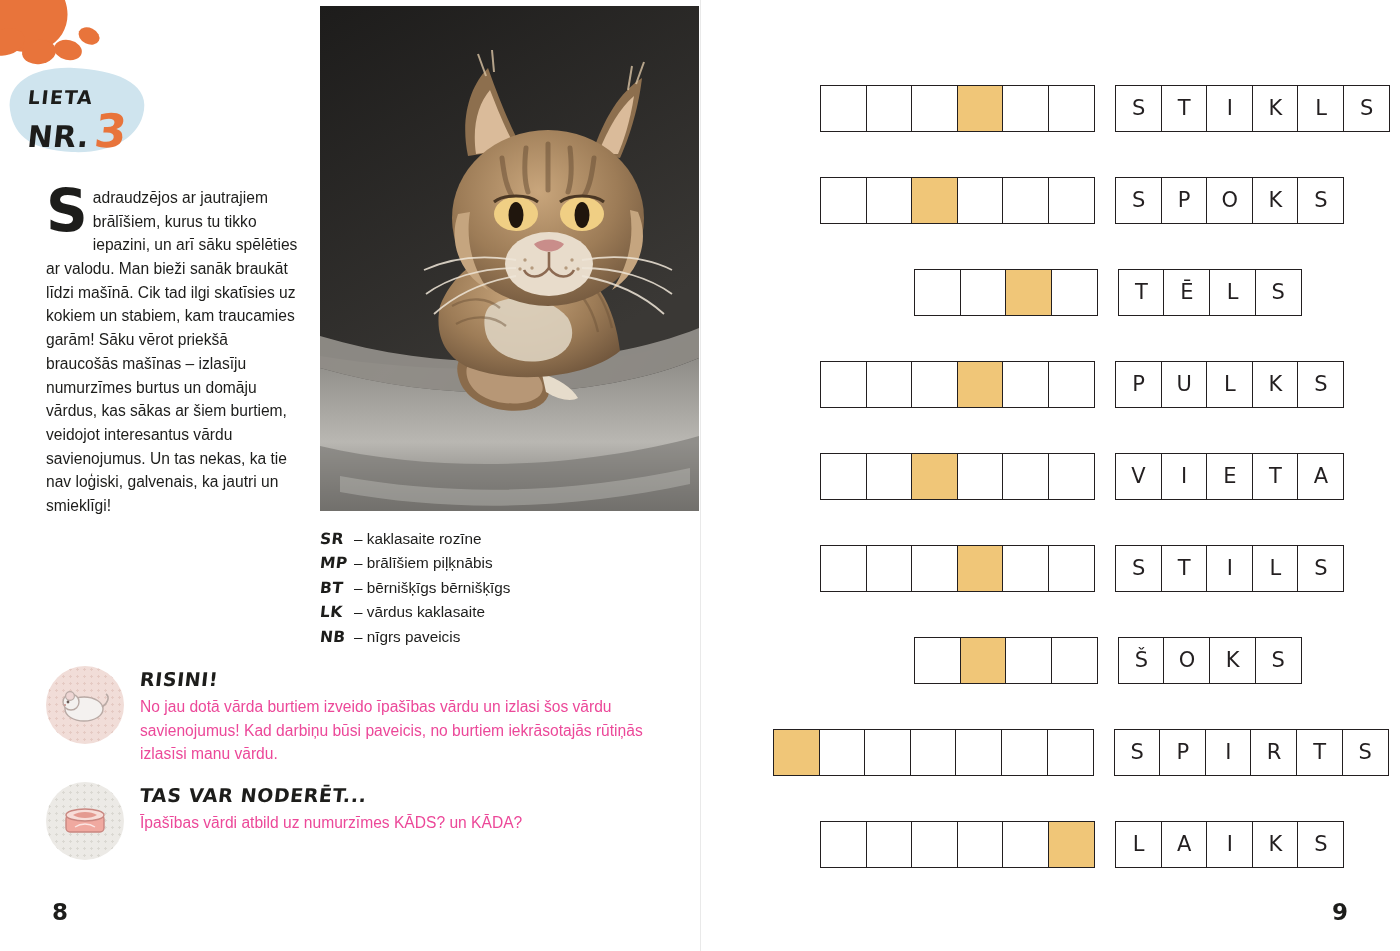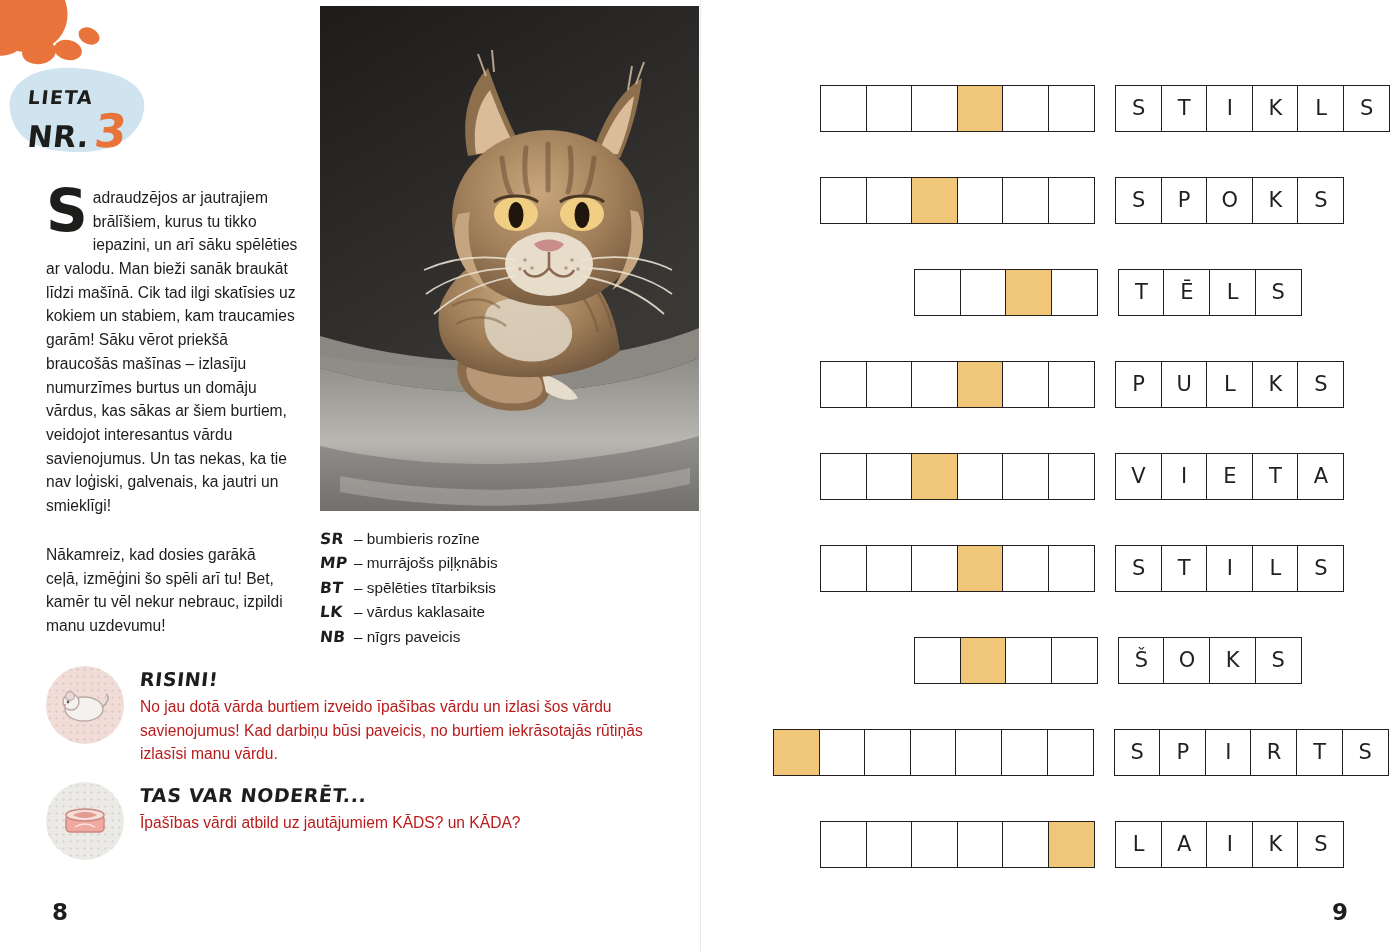--- a/index.html
+++ b/index.html
@@ -196,21 +196,21 @@
     font-weight: bold;
     font-size: 19px;
     letter-spacing: 0.6px;
     transform: skewX(-6deg);
     color: #1d1d1b;
     margin-bottom: 5px;
   }
   .task-text {
     font-size: 15.6px;
     line-height: 1.52;
-    color: #b91c1c;
+    color: #ec4899;
     max-width: 520px;
   }
 
   
   .page-num {
     position: absolute;
     bottom: 26px;
     font-family: "DejaVu Sans", sans-serif;
     font-weight: bold;
     font-size: 23px;
@@ -284,23 +284,20 @@
           </div>
         </div>
       </div>
     </div>
 
     <div class="story">
       <span class="dropcap">S</span>
       <span>adraudzējos ar jautrajiem brālīšiem, kurus tu tikko iepazini, un arī sāku spēlēties ar valodu. Man bieži sanāk braukāt līdzi mašīnā. Cik tad ilgi skatīsies uz kokiem un stabiem, kam traucamies garām! Sāku vērot priekšā braucošās mašīnas – izlasīju numurzīmes burtus un domāju vārdus, kas sākas ar šiem burtiem, veidojot interesantus vārdu savienojumus. Un tas nekas, ka tie nav loģiski, galvenais, ka jautri un smieklīgi!</span>
     </div>
 
-    <div class="story-second">
-      <span>Nākamreiz, kad dosies garākā ceļā, izmēģini šo spēli arī tu! Bet, kamēr tu vēl nekur nebrauc, izpildi manu uzdevumu!</span>
-    </div>
 
     <div class="photo">
       <svg width="379" height="505" viewBox="0 0 379 505">
         <defs>
           <linearGradient id="carBody" x1="0" y1="0" x2="1" y2="1">
             <stop offset="0%" stop-color="#3c3a37"></stop>
             <stop offset="45%" stop-color="#56534f"></stop>
             <stop offset="100%" stop-color="#2a2826"></stop>
           </linearGradient>
           <linearGradient id="glass" x1="0" y1="0" x2="0.6" y2="1">
@@ -411,29 +408,29 @@
           </g>
         </g>
 
         <rect x="0" y="0" width="379" height="505" fill="none"></rect>
       </svg>
     </div>
 
     <div class="abbr-list">
       <div class="abbr-row">
         <span class="abbr-code">SR</span>
-        <span class="abbr-text">– bumbieris rozīne</span>
+        <span class="abbr-text">– kaklasaite rozīne</span>
       </div>
       <div class="abbr-row">
         <span class="abbr-code">MP</span>
-        <span class="abbr-text">– murrājošs piļķnābis</span>
+        <span class="abbr-text">– brālīšiem piļķnābis</span>
       </div>
       <div class="abbr-row">
         <span class="abbr-code">BT</span>
-        <span class="abbr-text">– spēlēties tītarbiksis</span>
+        <span class="abbr-text">– bērnišķīgs bērnišķīgs</span>
       </div>
       <div class="abbr-row">
         <span class="abbr-code">LK</span>
         <span class="abbr-text">– vārdus kaklasaite</span>
       </div>
       <div class="abbr-row">
         <span class="abbr-code">NB</span>
         <span class="abbr-text">– nīgrs paveicis</span>
       </div>
     </div>
@@ -465,21 +462,21 @@
           <svg width="52" height="40" viewBox="0 0 52 40">
             <rect x="7" y="14" width="38" height="17" rx="4" fill="#f0a9a0" stroke="#c98780" stroke-width="1.4"></rect>
             <ellipse cx="26" cy="14" rx="19" ry="6" fill="#f7ddd8" stroke="#c98780" stroke-width="1.4"></ellipse>
             <path d="M14,14 C20,10 32,10 38,14 C32,18 20,18 14,14 Z" fill="#e49a90"></path>
             <path d="M16,26 C22,22 30,22 36,26" stroke="#ffffff" stroke-width="1.4" fill="none" opacity="0.7"></path>
           </svg>
         </div>
       </div>
       <div class="task-body">
         <div class="task-title">TAS VAR NODERĒT...</div>
-        <div class="task-text">Īpašības vārdi atbild uz jautājumiem KĀDS? un KĀDA?</div>
+        <div class="task-text">Īpašības vārdi atbild uz numurzīmes KĀDS? un KĀDA?</div>
       </div>
     </div>
 
     <div class="page-num page-num-left">8</div>
   </div>
 
   <div class="page-right">
     <div class="puzzle" id="puzzle">
         <div class="puzzle-row">
           <div class="row-spacer" style="width: 47px;"></div>

